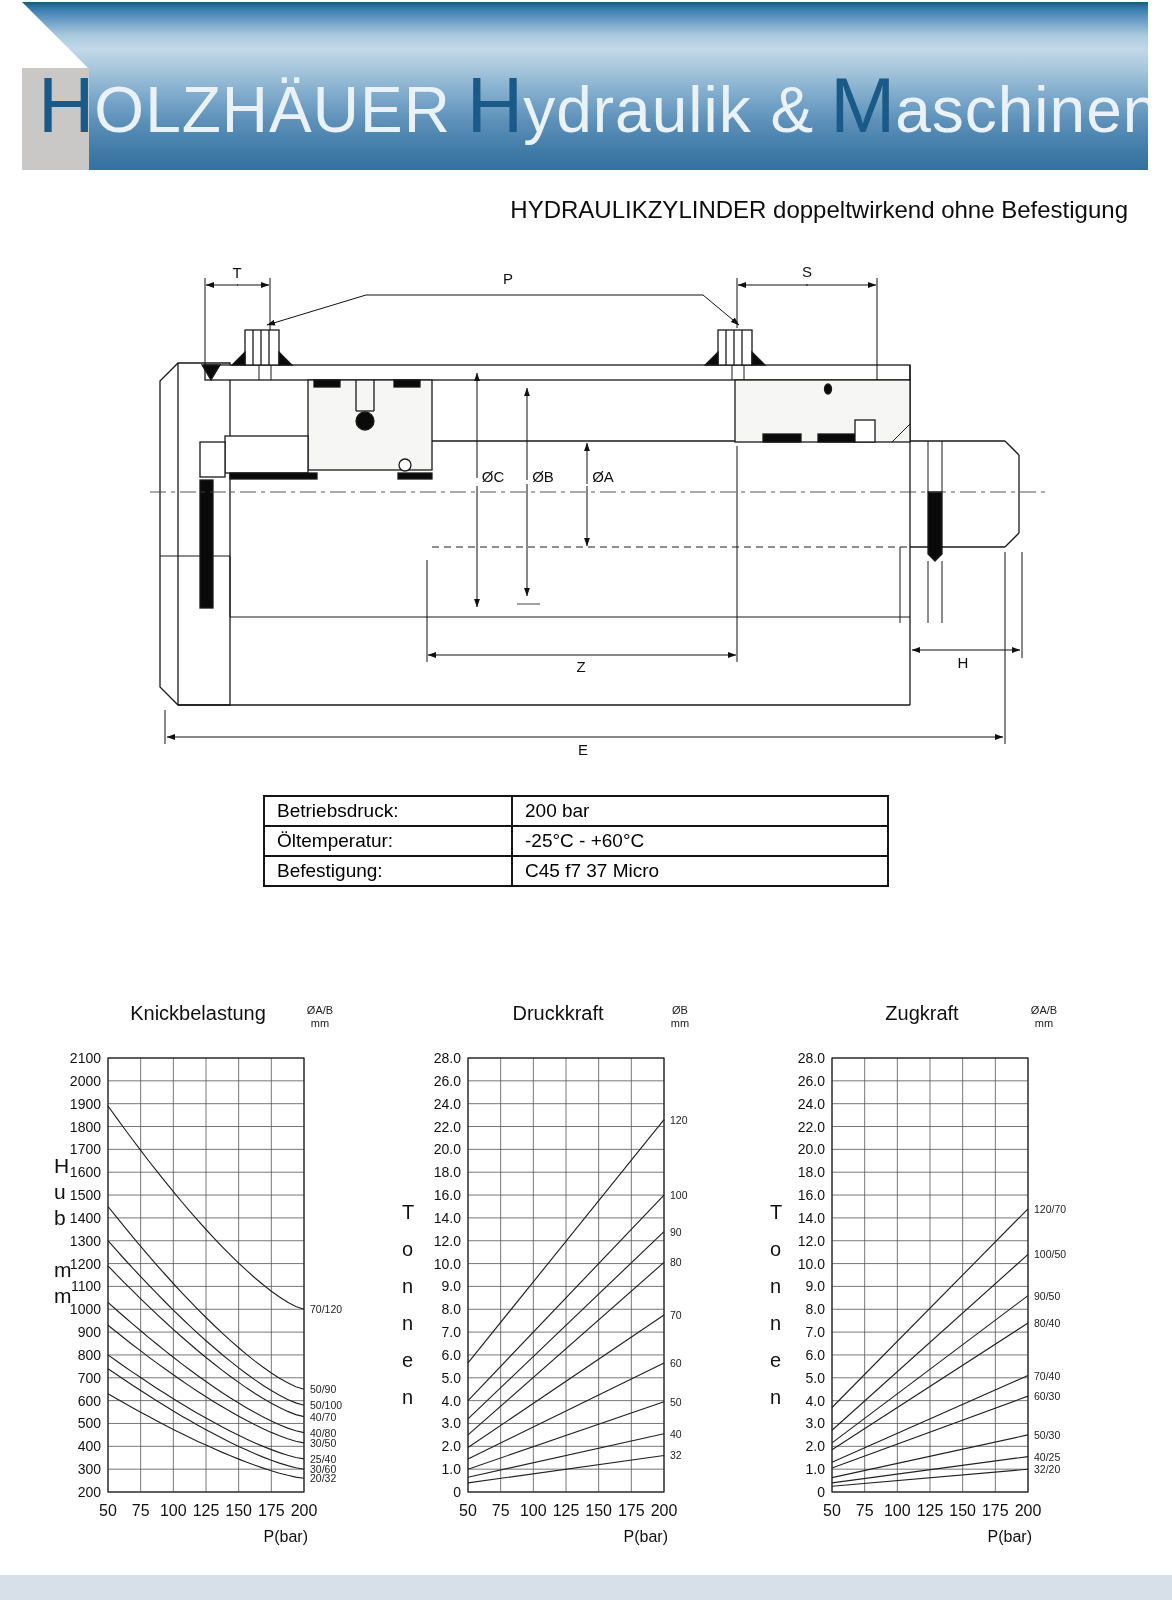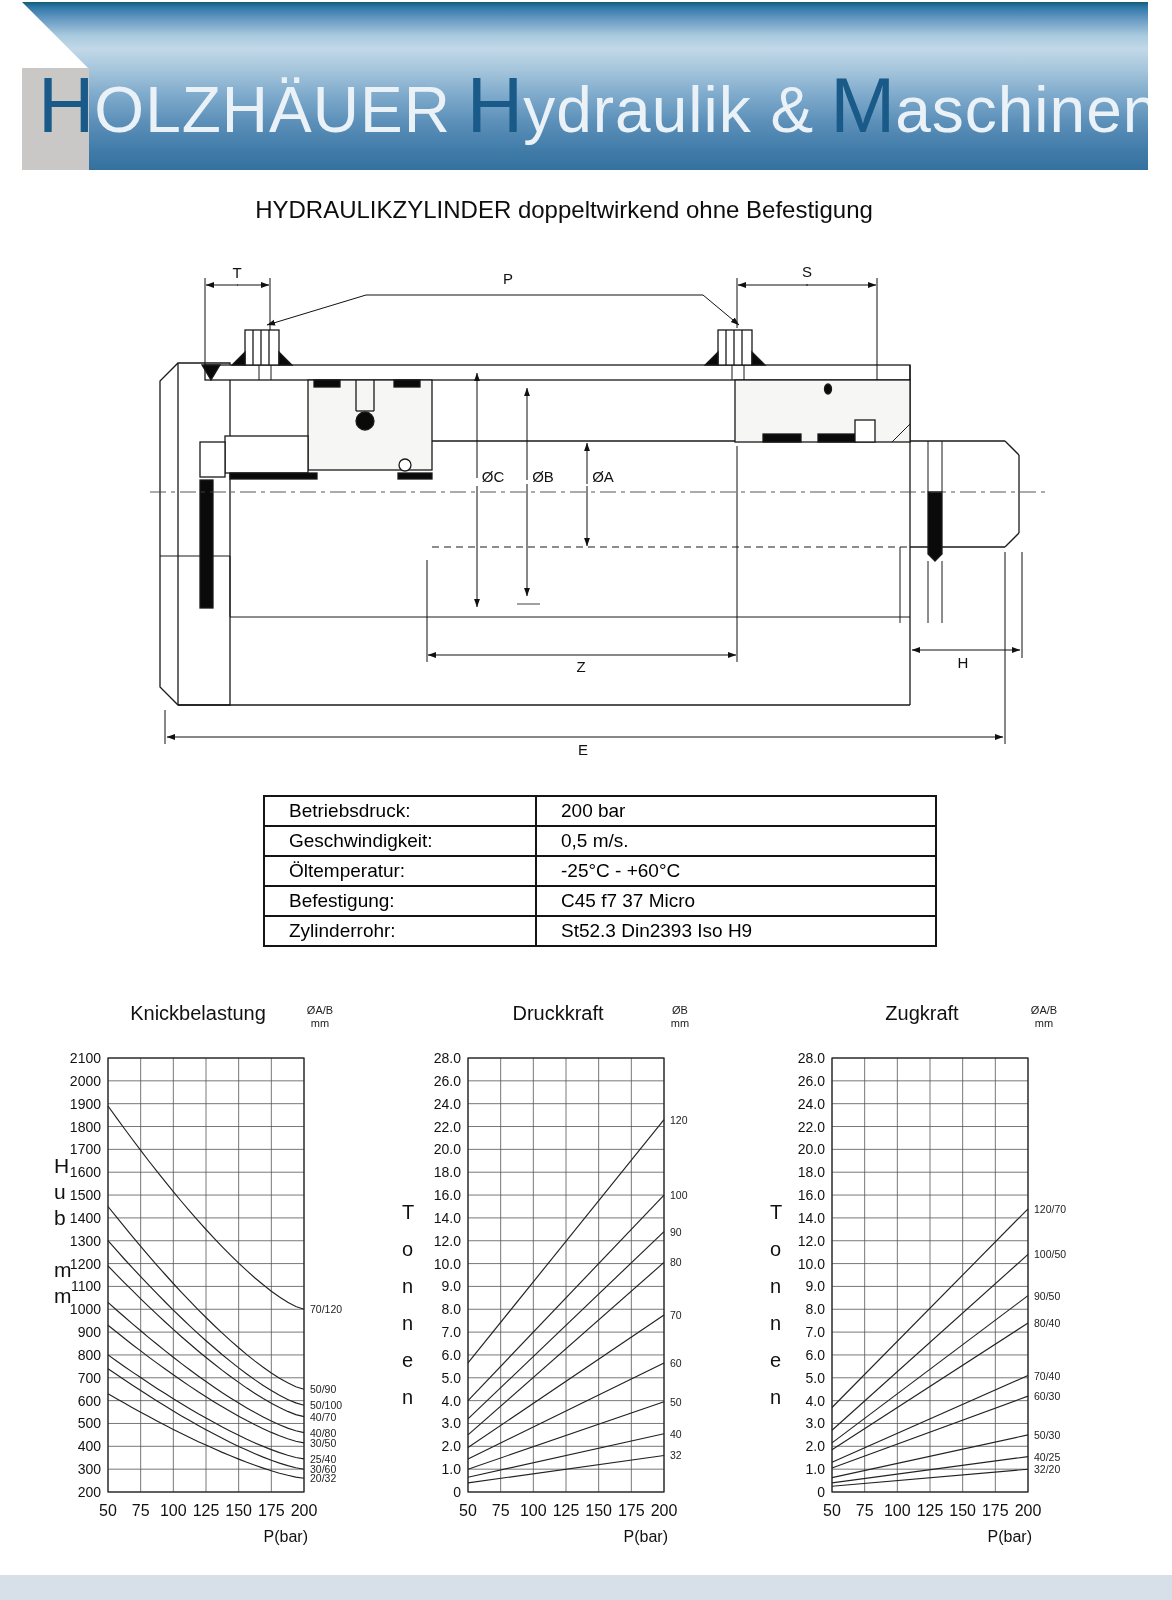--- a/index.html
+++ b/index.html
@@ -10,29 +10,29 @@
     background:linear-gradient(180deg,#135d74 0%,#2e77a8 3%,#5e94c0 9%,#a9cade 20%,
       #c2d8e8 28%,#a6c6dc 40%,#7da9cb 56%,#5b8fb8 72%,#417ca9 88%,#35719f 100%);}
   .roof-white{position:absolute;left:0;top:0;width:67px;height:67px;background:#ffffff;
     clip-path:polygon(0 0,100% 100%,0 100%);}
   .roof-gray{position:absolute;left:0;top:66px;width:67px;height:102px;background:#c9c8c6;}
   .logo-text{position:absolute;left:16px;bottom:26px;white-space:nowrap;line-height:1;}
   .logo-text .init{font-size:78px;color:#1a5a88;font-weight:400;}
   .logo-text .rest{font-size:64px;color:#eaf2f8;font-weight:400;letter-spacing:1px;margin-right:16px;}
   .logo-text .rest.last{margin-right:0;}
   
-  .doc-title{position:absolute;top:196px;left:0;width:1128px;text-align:center;
+  .doc-title{position:absolute;top:196px;left:0;width:1128px;text-align:right;
     font-size:24px;color:#0d0d0d;}
   
   .drawing{position:absolute;left:140px;top:258px;width:920px;height:520px;}
   .drawing svg{display:block;}
   
   .specs{position:absolute;left:263px;top:795px;}
   .specs table{border-collapse:collapse;}
-  .specs td{border:2px solid #141414;font-size:19px;color:#000;padding:1px 24px;height:26px;vertical-align:middle;}
+  .specs td{border:2px solid #141414;font-size:19px;color:#000;padding:1px 12px;height:26px;vertical-align:middle;}
   .specs td.c1{width:222px;}
   .specs td.c2{width:350px;margin-left:40px;}
   
   .chart{position:absolute;top:998px;width:340px;height:560px;}
   #chart0{left:30px;} #chart1{left:390px;} #chart2{left:754px;}
   
   .bottom-strip{position:absolute;left:0;top:1575px;width:1172px;height:25px;background:#d7dfe9;}
 </style>
 </head>
 <body>
@@ -177,34 +177,26 @@
   </div>
 
   <div class="specs">
     <table>
         <tbody id="specBody">
           <tr>
             <td class="c1">Betriebsdruck:</td>
             <td class="c2">200 bar</td>
           </tr>
           <tr>
-            <td class="c1">Geschwindigkeit:</td>
-            <td class="c2">0,5 m/s.</td>
-          </tr>
-          <tr>
             <td class="c1">Öltemperatur:</td>
             <td class="c2">-25°C - +60°C</td>
           </tr>
           <tr>
             <td class="c1">Befestigung:</td>
             <td class="c2">C45 f7 37 Micro</td>
-          </tr>
-          <tr>
-            <td class="c1">Zylinderrohr:</td>
-            <td class="c2">St52.3 Din2393 Iso H9</td>
           </tr>
         </tbody>
       </table>
   </div>
 
   <div class="chart" id="chart0"><svg width="340" height="560" viewBox="0 0 340 560">
         <g stroke="#555" stroke-width="0.8">
           <line x1="78" y1="60" x2="274" y2="60"></line>
           <line x1="78" y1="82.84210526315789" x2="274" y2="82.84210526315789"></line>
           <line x1="78" y1="105.68421052631578" x2="274" y2="105.68421052631578"></line>

